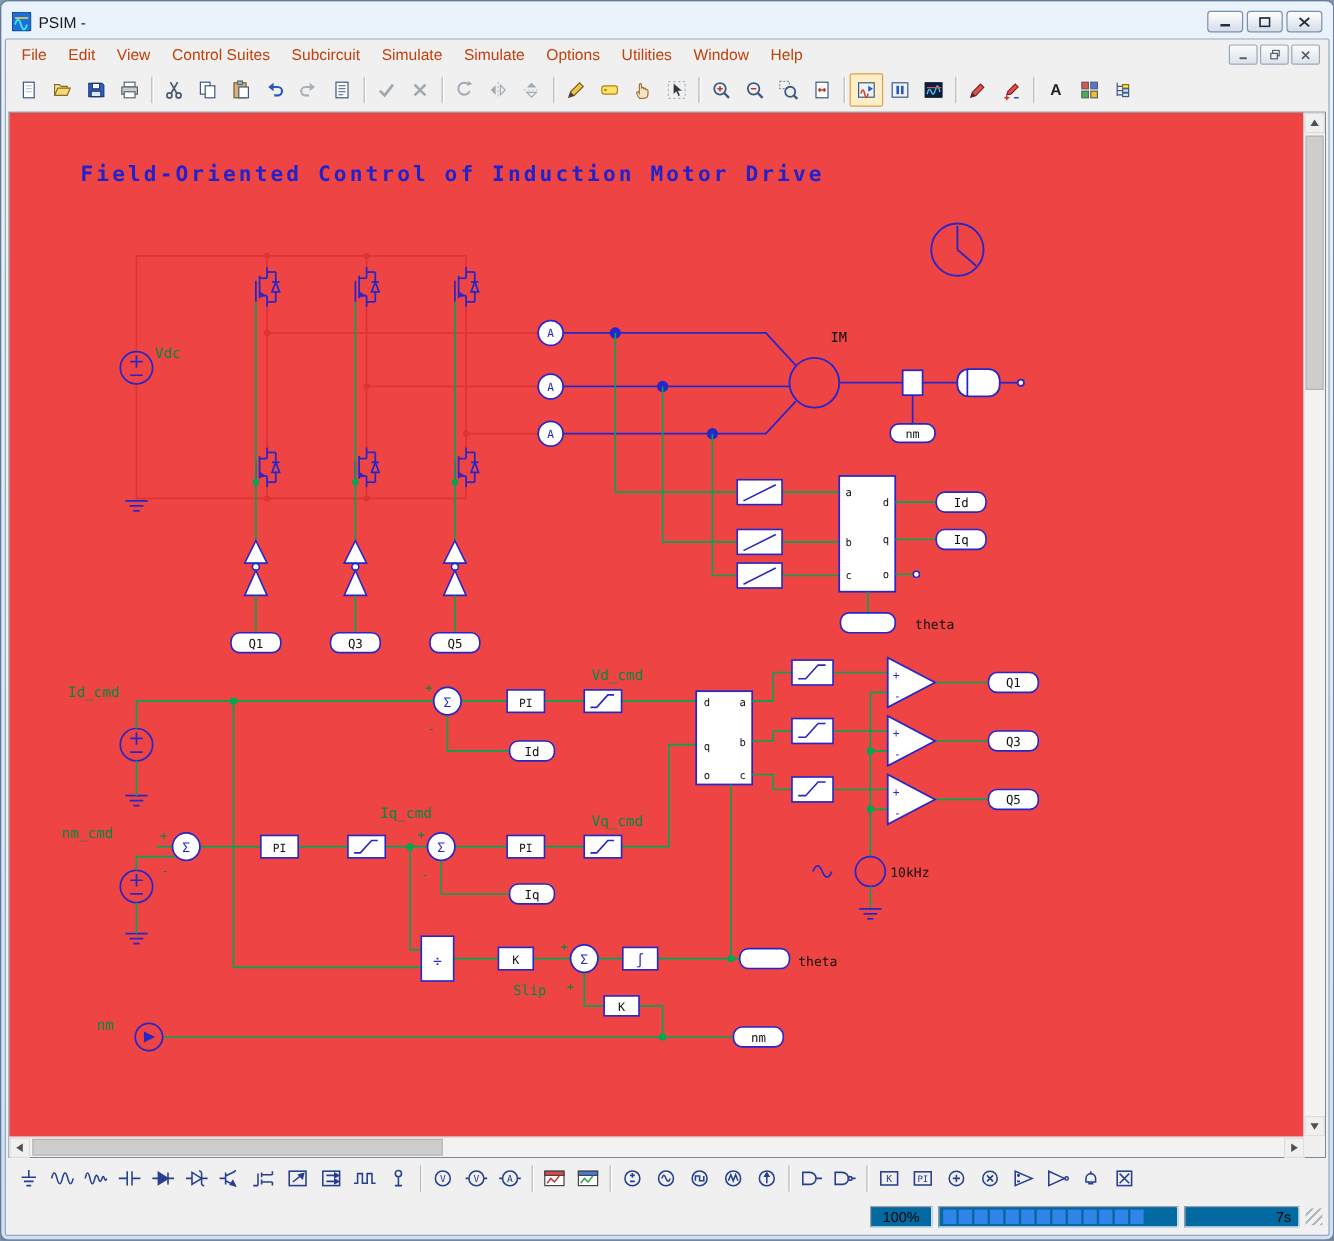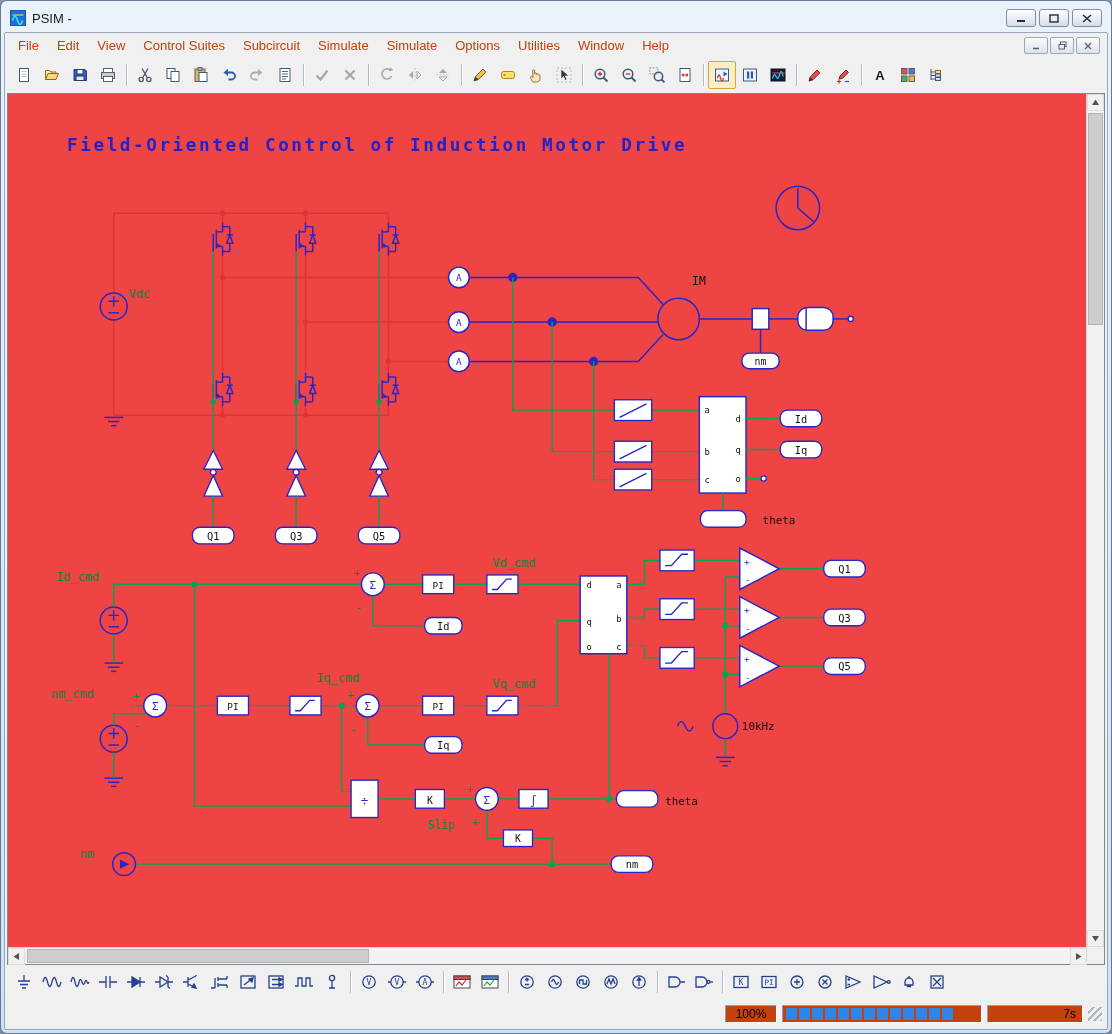--- a/index.html
+++ b/index.html
@@ -37,21 +37,21 @@
   .vthumb{position:absolute;top:2px;left:1px;right:1px;height:210px;background:#cdcdcd;border:1px solid #b4b4b4;}
   .hrow{height:17px;display:flex;flex:0 0 auto;}
   .hscroll{flex:1;display:flex;background:#f2f2f2;border-top:1px solid #d8d8d8;}
   .htrack{flex:1;position:relative;}
   .hthumb{position:absolute;left:2px;top:1px;bottom:1px;width:340px;background:#cdcdcd;border:1px solid #b4b4b4;}
   .corner{width:17px;background:#f0f0f0;flex:0 0 auto;}
   
   .status{height:26px;display:flex;align-items:center;gap:5px;padding:2px 5px;flex:0 0 auto;}
   .sspacer{flex:1;}
   .scell{border:1px solid;border-color:#9aa0a8 #ffffff #ffffff #9aa0a8;height:18px;
-    display:flex;align-items:center;font-size:12px;padding:0 6px;background:#c2410c;box-sizing:border-box;}
+    display:flex;align-items:center;font-size:12px;padding:0 6px;background:#0369a1;box-sizing:border-box;}
   .zoomcell{width:52px;justify-content:center;}
   .progresscell{width:200px;gap:2px;padding:0 3px;}
   .seg{width:11px;height:12px;background:#2f86e8;flex:0 0 auto;}
   .timecell{width:96px;justify-content:flex-end;}
   .grip{width:14px;height:14px;background:repeating-linear-gradient(135deg,transparent 0 3px,#aeb6bf 3px 5px);}
 </style>
 </head>
 <body>
 
 <div class="window">

